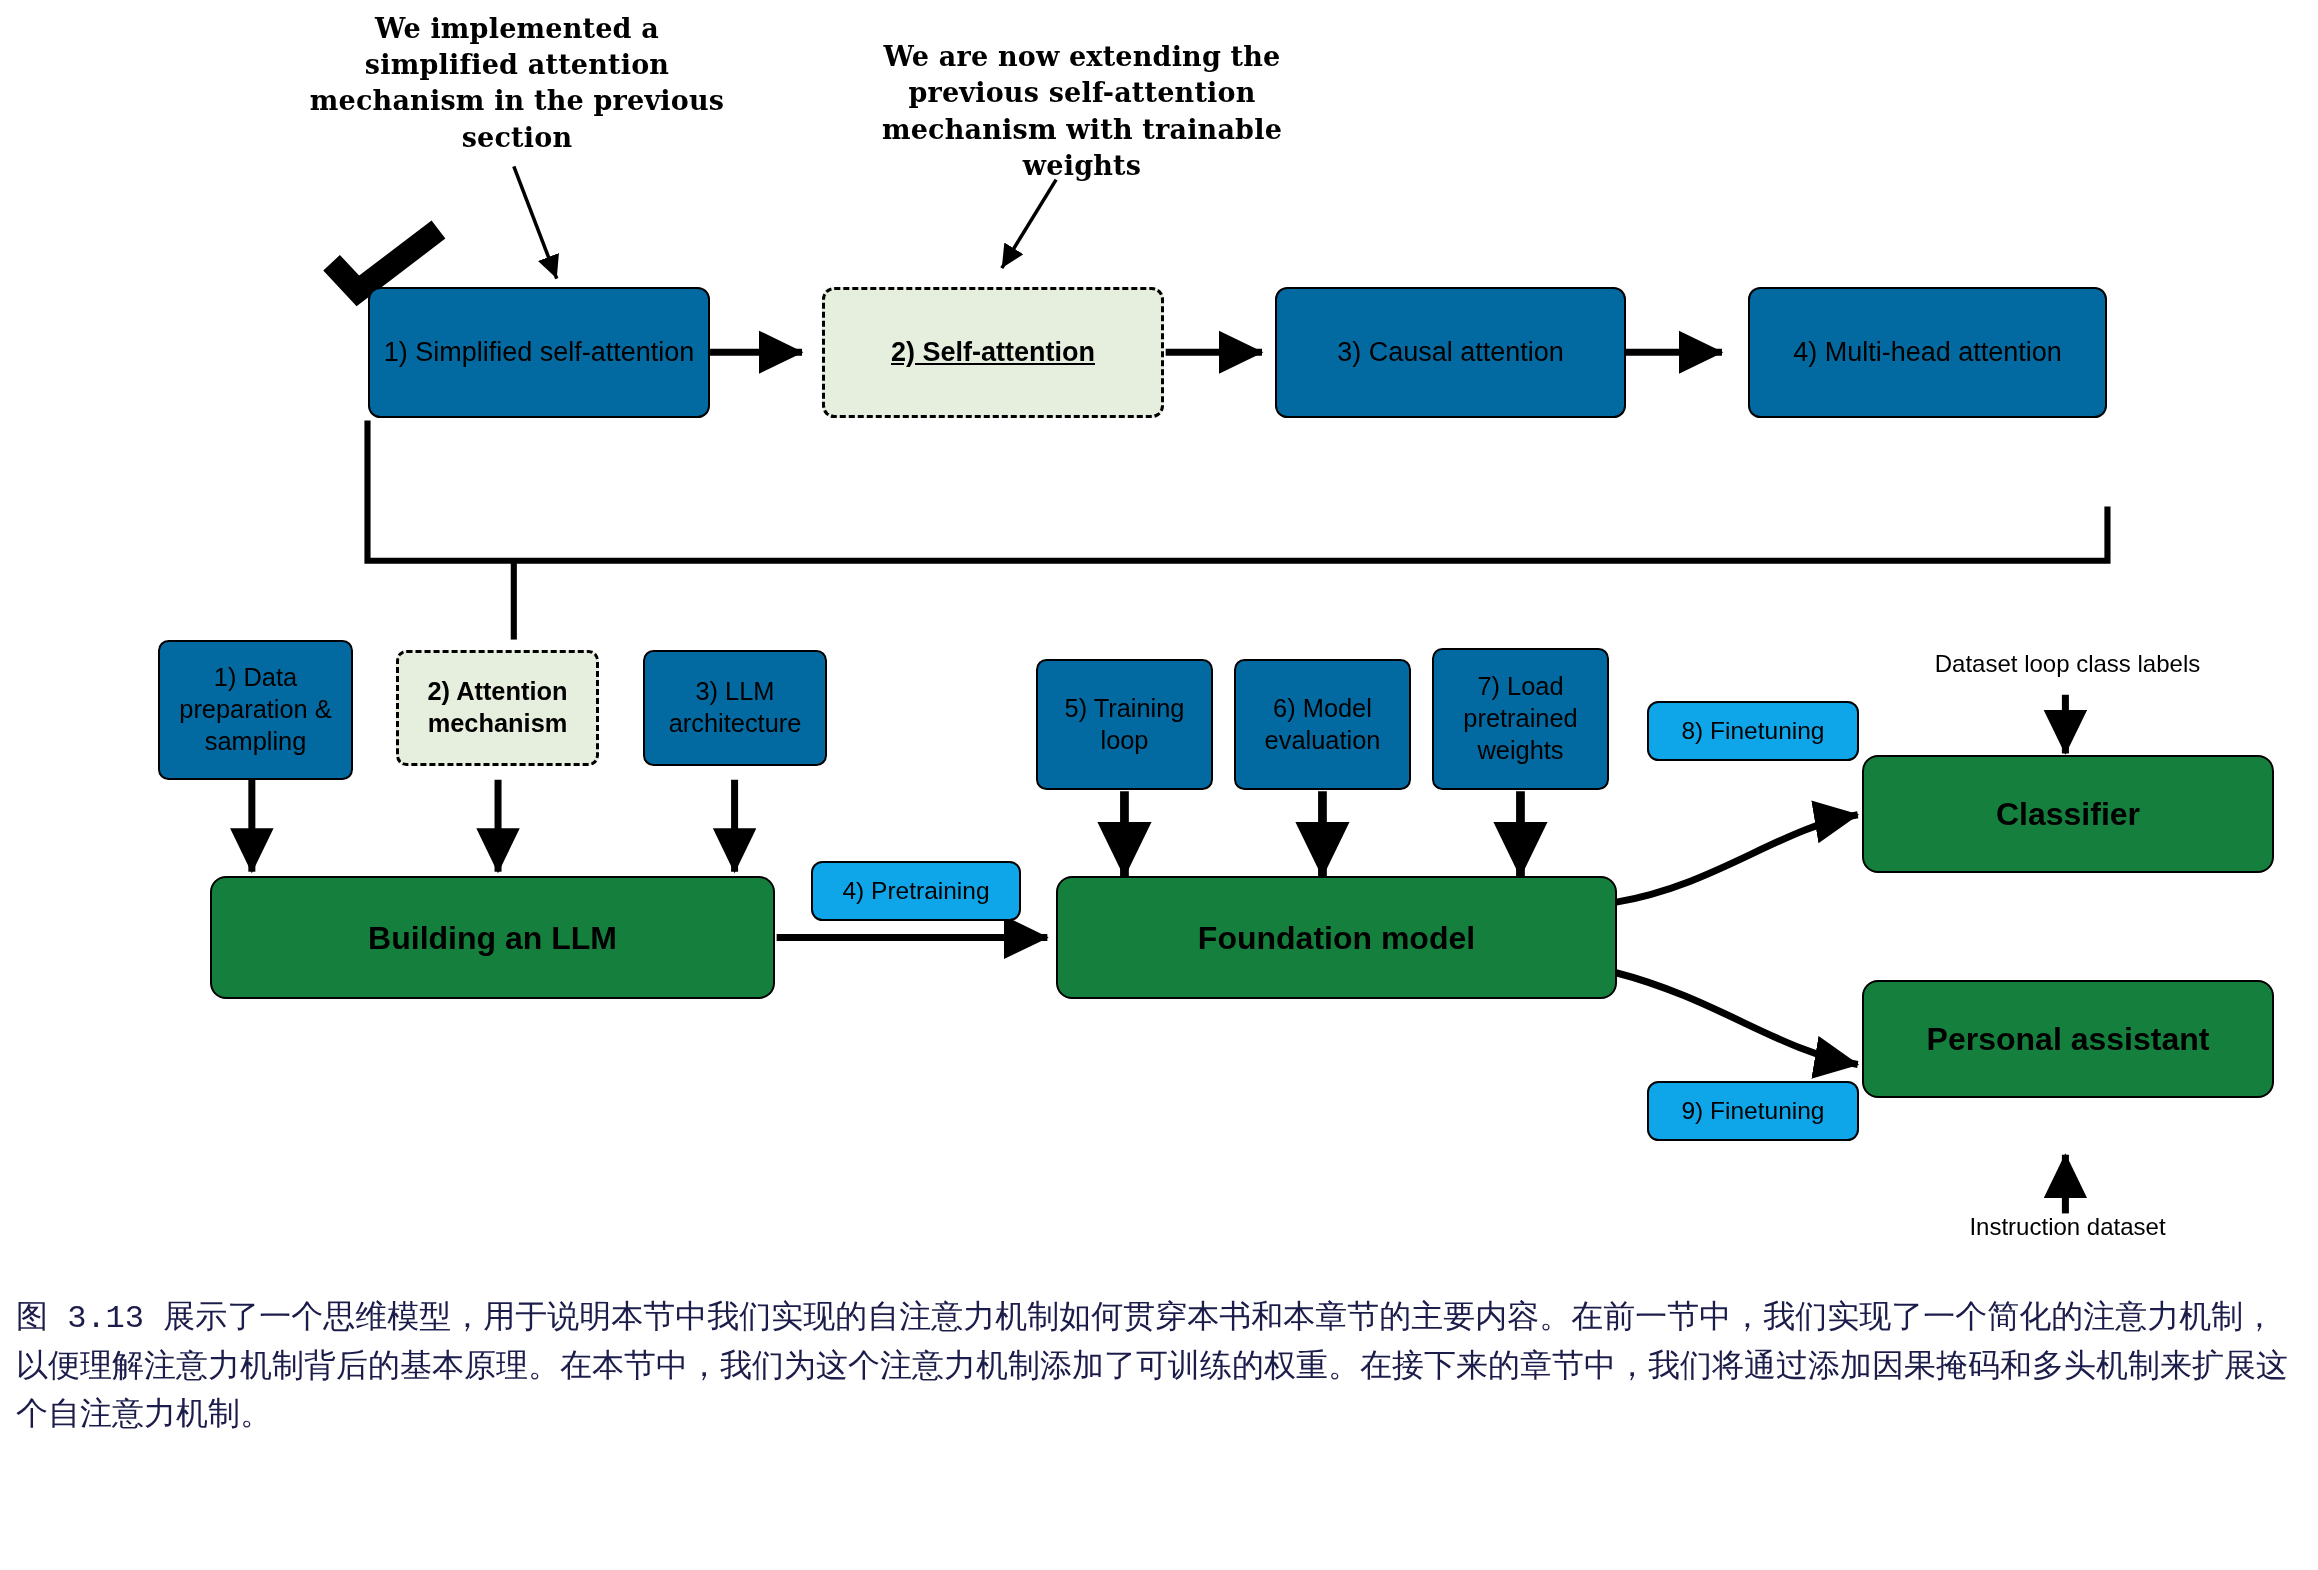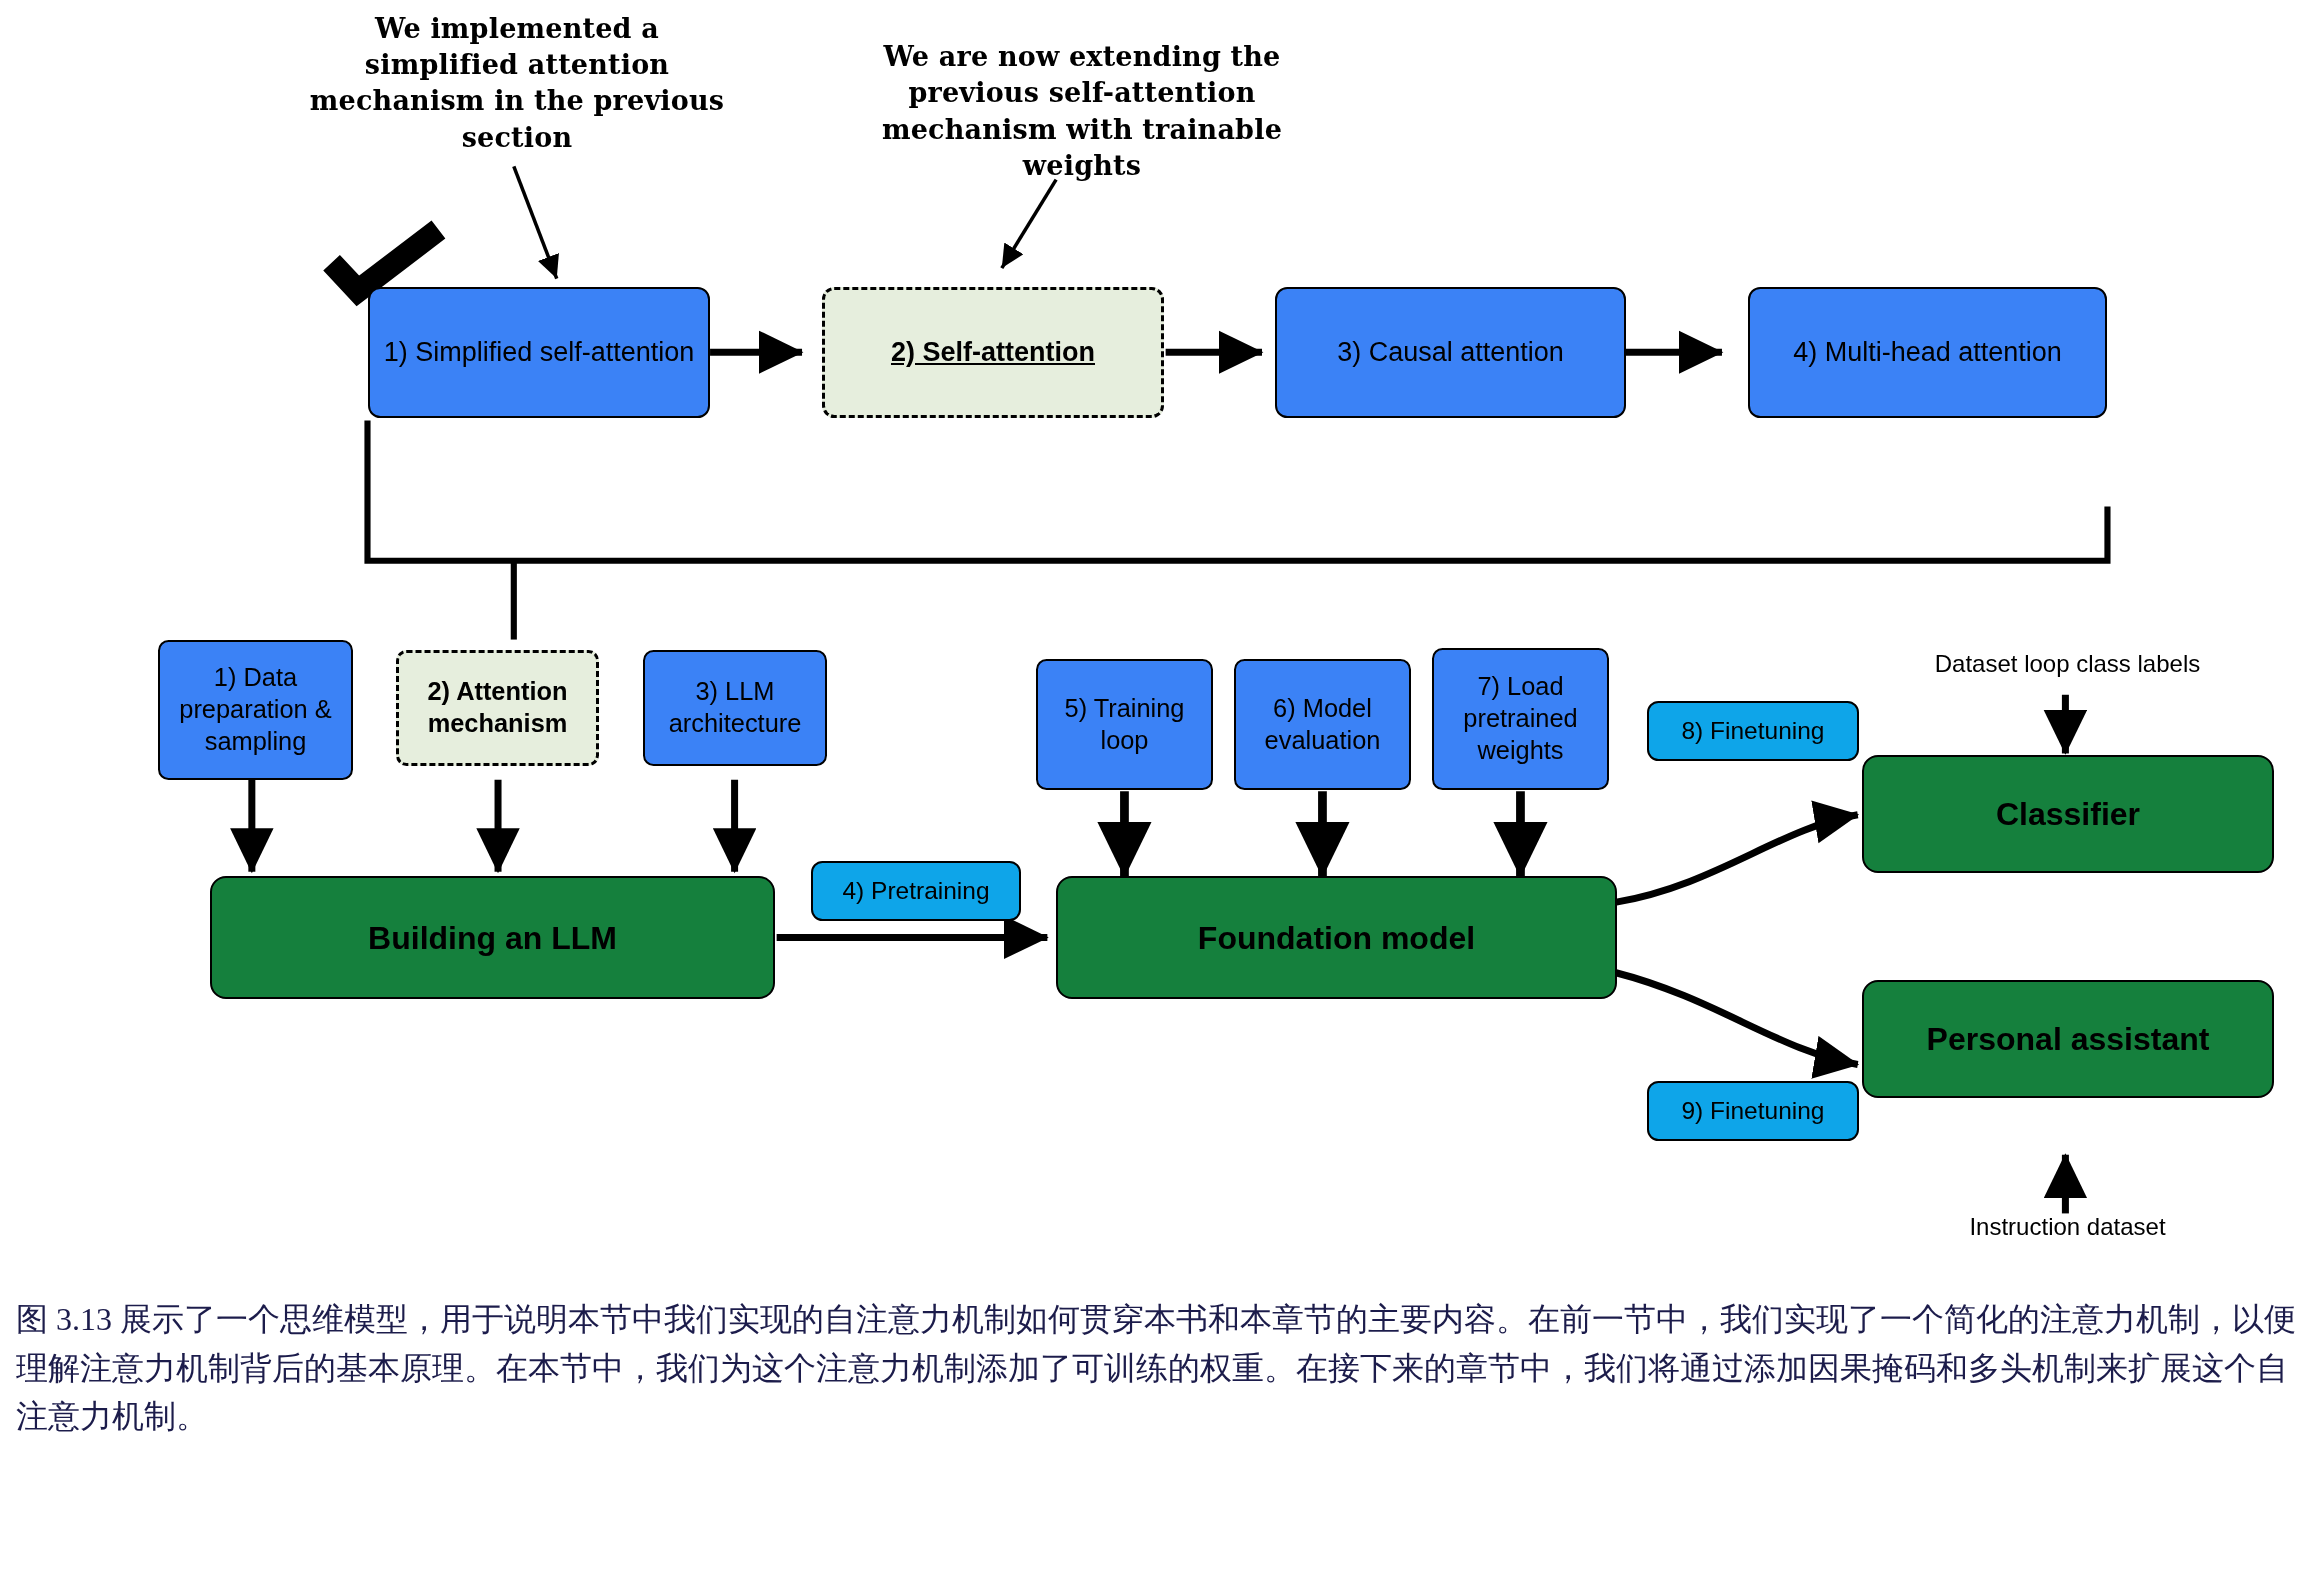--- a/index.html
+++ b/index.html
@@ -34,21 +34,21 @@
     letter-spacing: 0.2px;
   }
 
   
   .box {
     box-sizing: border-box;
     display: flex;
     align-items: center;
     justify-content: center;
     text-align: center;
-    background: #3b82f6;
+    background: #0369a1;
     border: 2.6px solid #000;
     border-radius: 12.3px;
     font-size: 27px;
     line-height: 1.25;
     padding: 3.5px 8.8px;
   }
   .box.small { font-size: 25.4px; border-radius: 10.5px; border-width: 2.6px; }
   .box.green {
     background: #e6eedd;
     border: 3.5px dashed #000;
@@ -74,21 +74,21 @@
 
   
   #lines { position: absolute; left: 0; top: 0; width: 2319px; height: 1570px; pointer-events: none; }
 
   
   .caption {
     position: absolute;
     left: 16px;
     top: 1295px;
     width: 2287px;
-    font-family: Liberation Serif, serif;
+    font-family: Liberation Mono, monospace;
     font-size: 32px;
     line-height: 1.52;
     color: #1c1c4b;
   }
   .caption p { margin: 0; }
 </style>
 </head>
 <body>
 
 <div id="stage">

